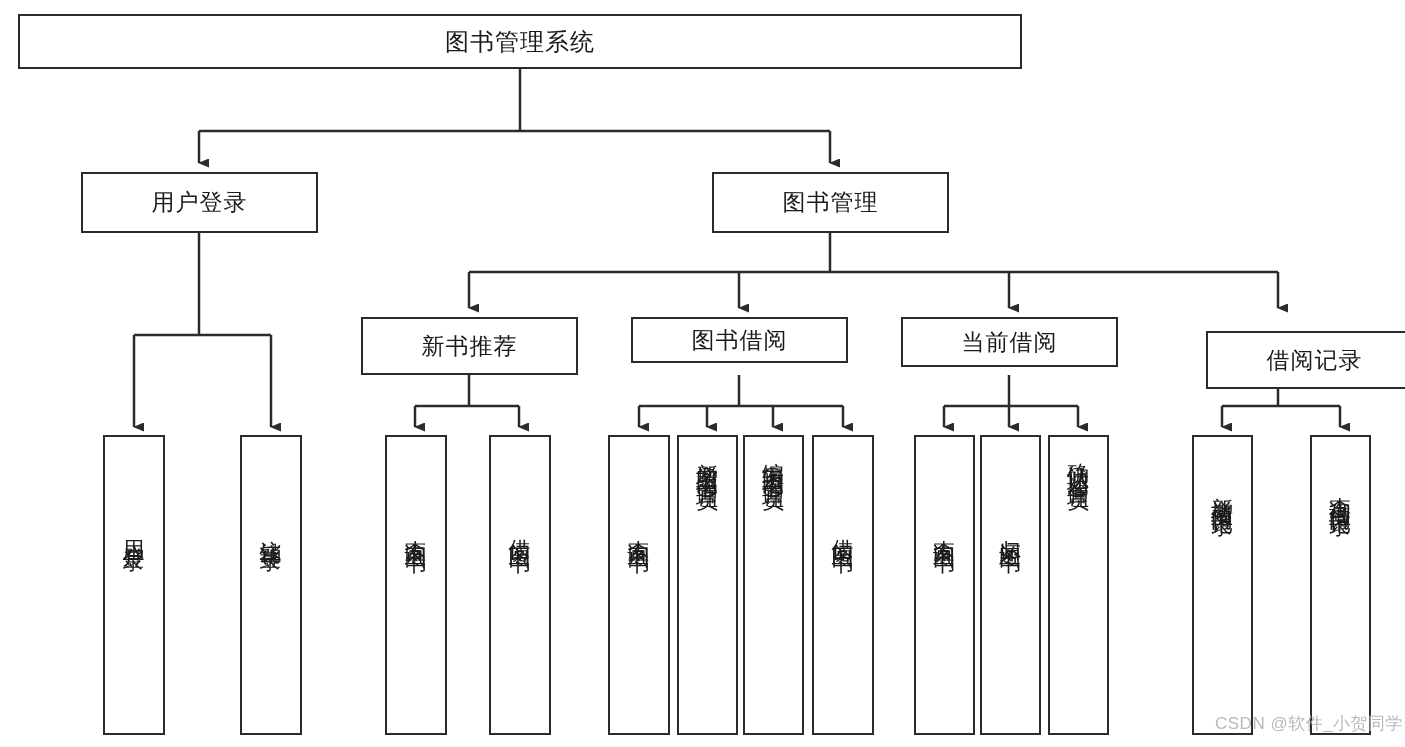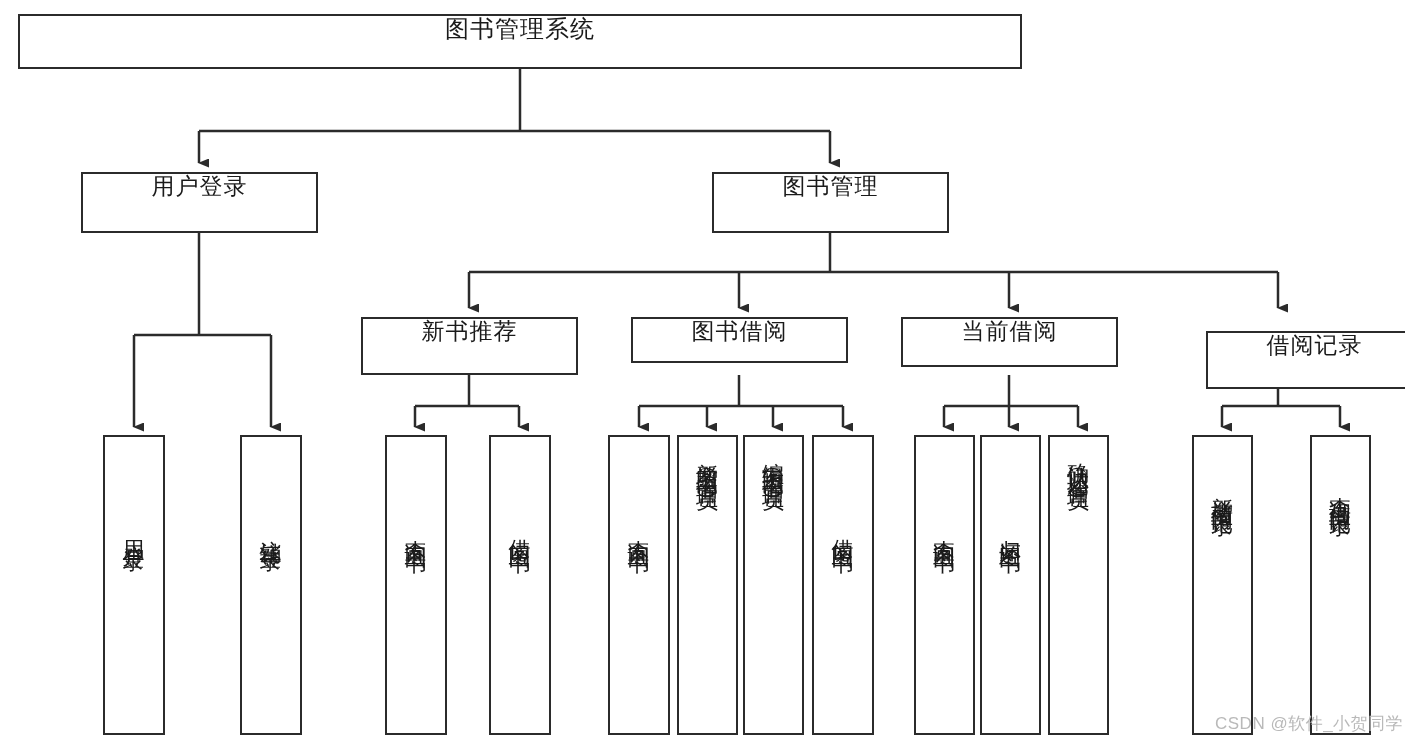--- a/index.html
+++ b/index.html
@@ -27,21 +27,21 @@
     width: 1405px;
     height: 747px;
     pointer-events: none;
   }
   .node {
     position: absolute;
     box-sizing: border-box;
     border: 2.5px solid #2b2b2b;
     background: #ffffff;
     display: flex;
-    align-items: flex-start;
+    align-items: center;
     justify-content: center;
     color: #1a1a1a;
   }
   .node .label {
     display: block;
     text-align: center;
     line-height: 1.05;
     white-space: nowrap;
   }
   

